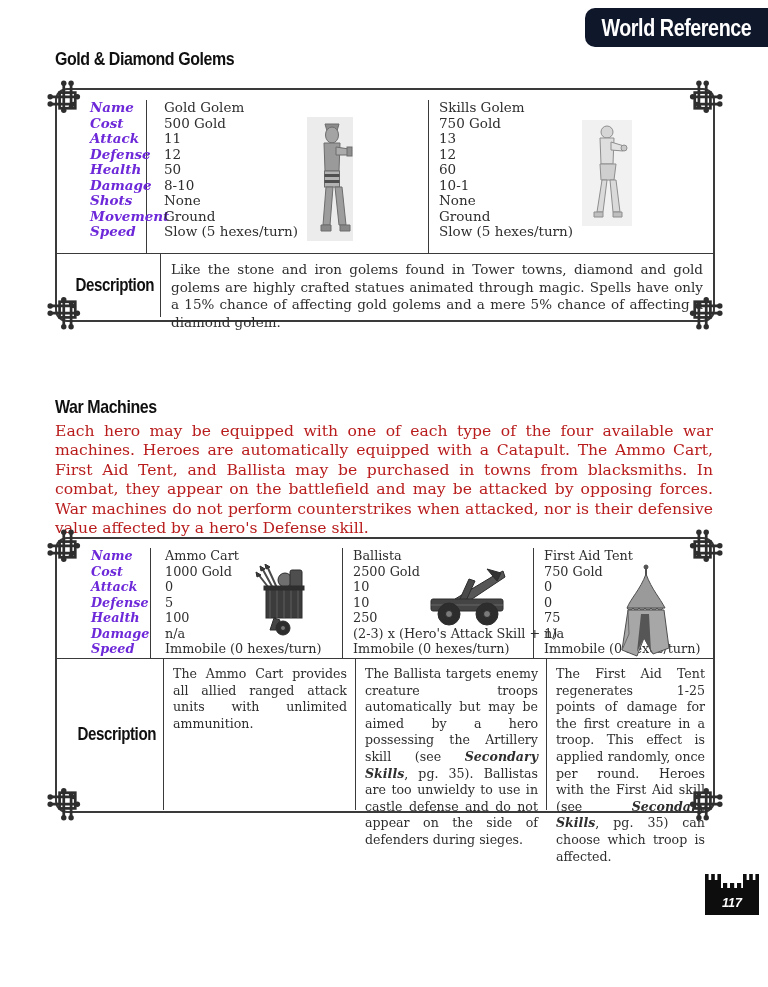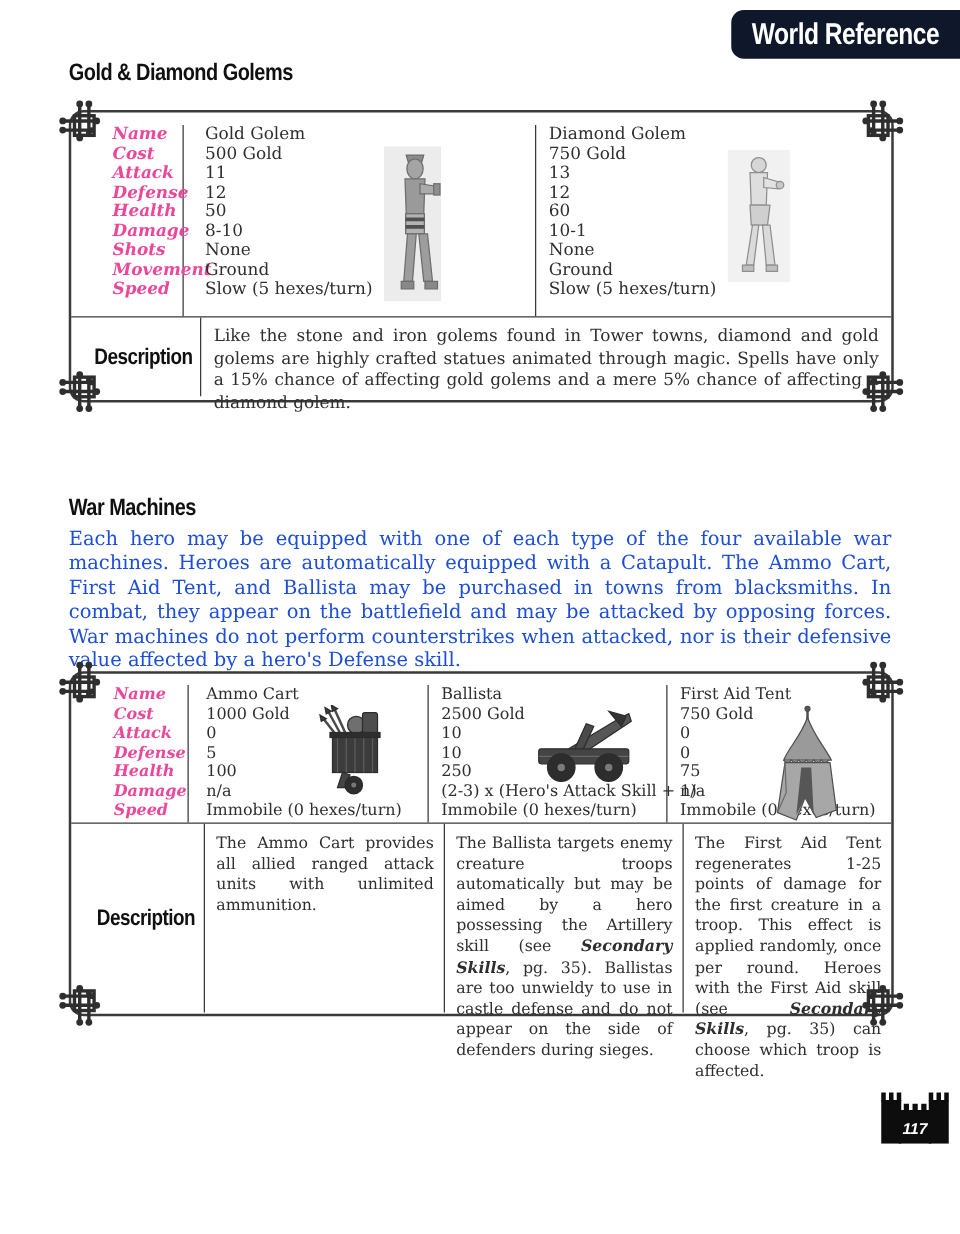--- a/index.html
+++ b/index.html
@@ -17,21 +17,21 @@
             font-family:"Liberation Sans",sans-serif;font-weight:bold;font-size:19px;
             letter-spacing:-0.5px;transform:scaleX(.84);transform-origin:left center;white-space:nowrap;}
 
   
   .hm-table{position:absolute;left:55px;width:656px;border:2px solid #3a3a3a;border-radius:12px;}
   .stats-row{display:flex;}
   .desc-row{display:flex;border-top:1.5px solid #3a3a3a;}
   .col{position:relative;box-sizing:border-box;}
   .col.rule{border-right:1.5px solid #3a3a3a;}
   .sline{height:15.5px;line-height:15.5px;font-size:13.5px;white-space:nowrap;}
-  .slabel{font-style:italic;font-weight:bold;color:#ec4899;}
+  .slabel{font-style:italic;font-weight:bold;color:#6d28d9;}
   .desc-label-cell{display:flex;align-items:center;justify-content:center;box-sizing:border-box;
                    border-right:1.5px solid #3a3a3a;margin-left:13px;}
   .desc-label-cell span{font-family:"Liberation Sans",sans-serif;font-weight:bold;font-size:18px;
                         letter-spacing:-0.5px;transform:scaleX(.84);color:#101010;white-space:nowrap;}
   .desc-text{box-sizing:border-box;text-align:justify;color:#2e2e2e;}
   .skill-ref{font-weight:bold;font-style:italic;}
 
   
   #golem-table{top:88px;height:230px;}
   #golem-table .stats-row{height:163px;padding-top:10px;box-sizing:border-box;}
@@ -54,21 +54,21 @@
   #machine-table .desc-label-cell{width:94px;}
   #machine-table .cell-text{box-sizing:border-box;text-align:justify;font-size:12.6px;
                             line-height:16.6px;padding:7px 8px 0 9px;}
   #machine-table .cell-text.rule{border-right:1.5px solid #3a3a3a;}
 
   
   .fig{position:absolute;}
 
   
   .intro{position:absolute;left:55px;top:422px;width:658px;margin:0;font-size:15.6px;
-         line-height:19.4px;text-align:justify;color:#1d4ed8;}
+         line-height:19.4px;text-align:justify;color:#b91c1c;}
 
   
   .orn{position:absolute;width:46px;height:46px;z-index:3;}
   .orn.tl{top:-11px;left:-11px;}
   .orn.tr{top:-11px;right:-11px;transform:scaleX(-1);}
   .orn.bl{bottom:-11px;left:-11px;transform:scaleY(-1);}
   .orn.br{bottom:-11px;right:-11px;transform:scale(-1,-1);}
 
   
   .castle{position:absolute;left:704px;top:871px;width:56px;height:44px;}
@@ -188,21 +188,21 @@
             <rect x="17.5" y="63" width="15" height="3" fill="#4f4f4f" stroke="none"></rect>
             <path d="M19 70 L16 108 h7 l3 -38 z" fill="#9d9d9d"></path>
             <path d="M28 70 l4 38 h7 l-4 -38 z" fill="#9d9d9d"></path>
             <path d="M14 108 h10 v6 h-10 z" fill="#888"></path>
             <path d="M33 108 h10 v6 h-10 z" fill="#888"></path>
           </g>
         </svg>
       </div>
 
       <div class="col c-diamond">
-        <div class="sline">Diamond Golem</div>
+        <div class="sline">Skills Golem</div>
         <div class="sline">750 Gold</div>
         <div class="sline">13</div>
         <div class="sline">12</div>
         <div class="sline">60</div>
         <div class="sline">10-1</div>
         <div class="sline">None</div>
         <div class="sline">Ground</div>
         <div class="sline">Slow (5 hexes/turn)</div>
         <svg class="fig" style="left:153px;top:20px;width:50px;height:106px;" viewBox="0 0 50 106">
           <rect width="50" height="106" fill="#f1f1f1"></rect>

